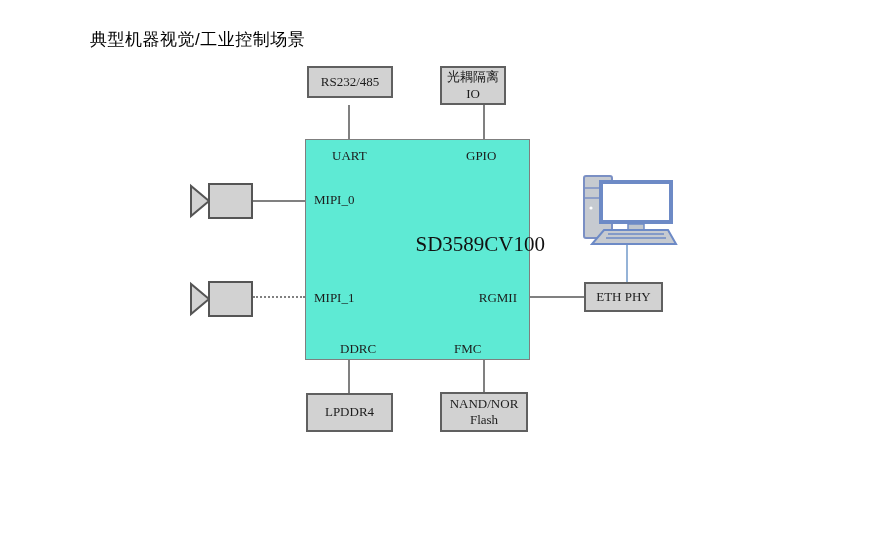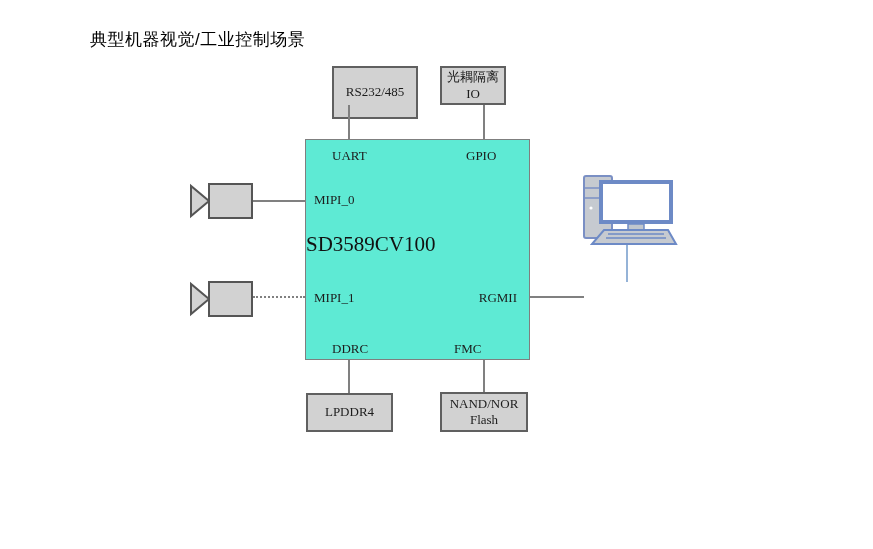--- a/index.html
+++ b/index.html
@@ -19,42 +19,42 @@
   .pbox{
     position:absolute;
     background:#d2d2d2;
     border:2px solid #606060;
     box-sizing:border-box;
     display:flex;align-items:center;justify-content:center;
     font-size:13px;color:#1c1c1c;
     text-align:center;line-height:1.25;
     flex-direction:column;
   }
-  .box-rs232{left:307px;top:66px;width:86px;height:53px;margin-left:25px;}
+  .box-rs232{left:307px;top:66px;width:86px;height:32px;}
   .box-opto{left:440px;top:66px;width:66px;height:39px;}
   .box-lpddr4{left:306px;top:393px;width:87px;height:39px;}
   .box-nand{left:440px;top:392px;width:88px;height:40px;}
   .box-ethphy{left:584px;top:282px;width:79px;height:30px;}
   .chip{
     position:absolute;left:305px;top:139px;width:225px;height:221px;
     background:#5eead4;border:1.5px solid #7f7f7f;box-sizing:border-box;
   }
   .chip-label{
     position:absolute;font-size:13px;color:#1c1c1c;white-space:nowrap;
   }
   .lbl-uart{left:26px;top:8px;}
   .lbl-gpio{left:160px;top:8px;}
   .lbl-mipi0{left:8px;top:52px;}
   .lbl-mipi1{left:8px;top:150px;}
   .lbl-rgmii{right:12px;top:150px;}
-  .lbl-ddrc{left:26px;top:201px;}
+  .lbl-ddrc{left:34px;top:201px;}
   .lbl-fmc{left:148px;top:201px;}
   .chip-name{
-    position:absolute;left:0;top:92px;width:100%;
-    text-align:left;font-size:21px;color:#111111;
+    position:absolute;left:16px;top:92px;width:100%;
+    text-align:right;font-size:21px;color:#111111;
   }
   .vline{position:absolute;width:2px;background:#808080;}
   .hline{position:absolute;height:2px;background:#808080;}
   .v-uart{left:348px;top:105px;height:34px;}
   .v-gpio{left:483px;top:105px;height:34px;}
   .v-ddrc{left:348px;top:360px;height:33px;}
   .v-fmc{left:483px;top:360px;height:32px;}
   .h-cam1{left:252px;top:200px;width:53px;}
   .h-cam2{
     position:absolute;left:253px;top:296px;width:52px;height:0;
@@ -102,20 +102,23 @@
   </div>
 
   <div class="pbox box-lpddr4">
     <span>LPDDR4</span>
   </div>
   <div class="pbox box-nand">
     <span>NAND/NOR</span>
     <span>Flash</span>
   </div>
 
+  <div class="pbox box-ethphy">
+    <span>ETH PHY</span>
+  </div>
 
   <svg class="cam cam1" viewBox="0 0 66 40">
     <polygon points="3,5 3,35 21,20" fill="#d2d2d2" stroke="#555555" stroke-width="2"></polygon>
     <rect x="21" y="3" width="43" height="34" fill="#d2d2d2" stroke="#555555" stroke-width="2"></rect>
   </svg>
   <svg class="cam cam2" viewBox="0 0 66 40">
     <polygon points="3,5 3,35 21,20" fill="#d2d2d2" stroke="#555555" stroke-width="2"></polygon>
     <rect x="21" y="3" width="43" height="34" fill="#d2d2d2" stroke="#555555" stroke-width="2"></rect>
   </svg>
 

